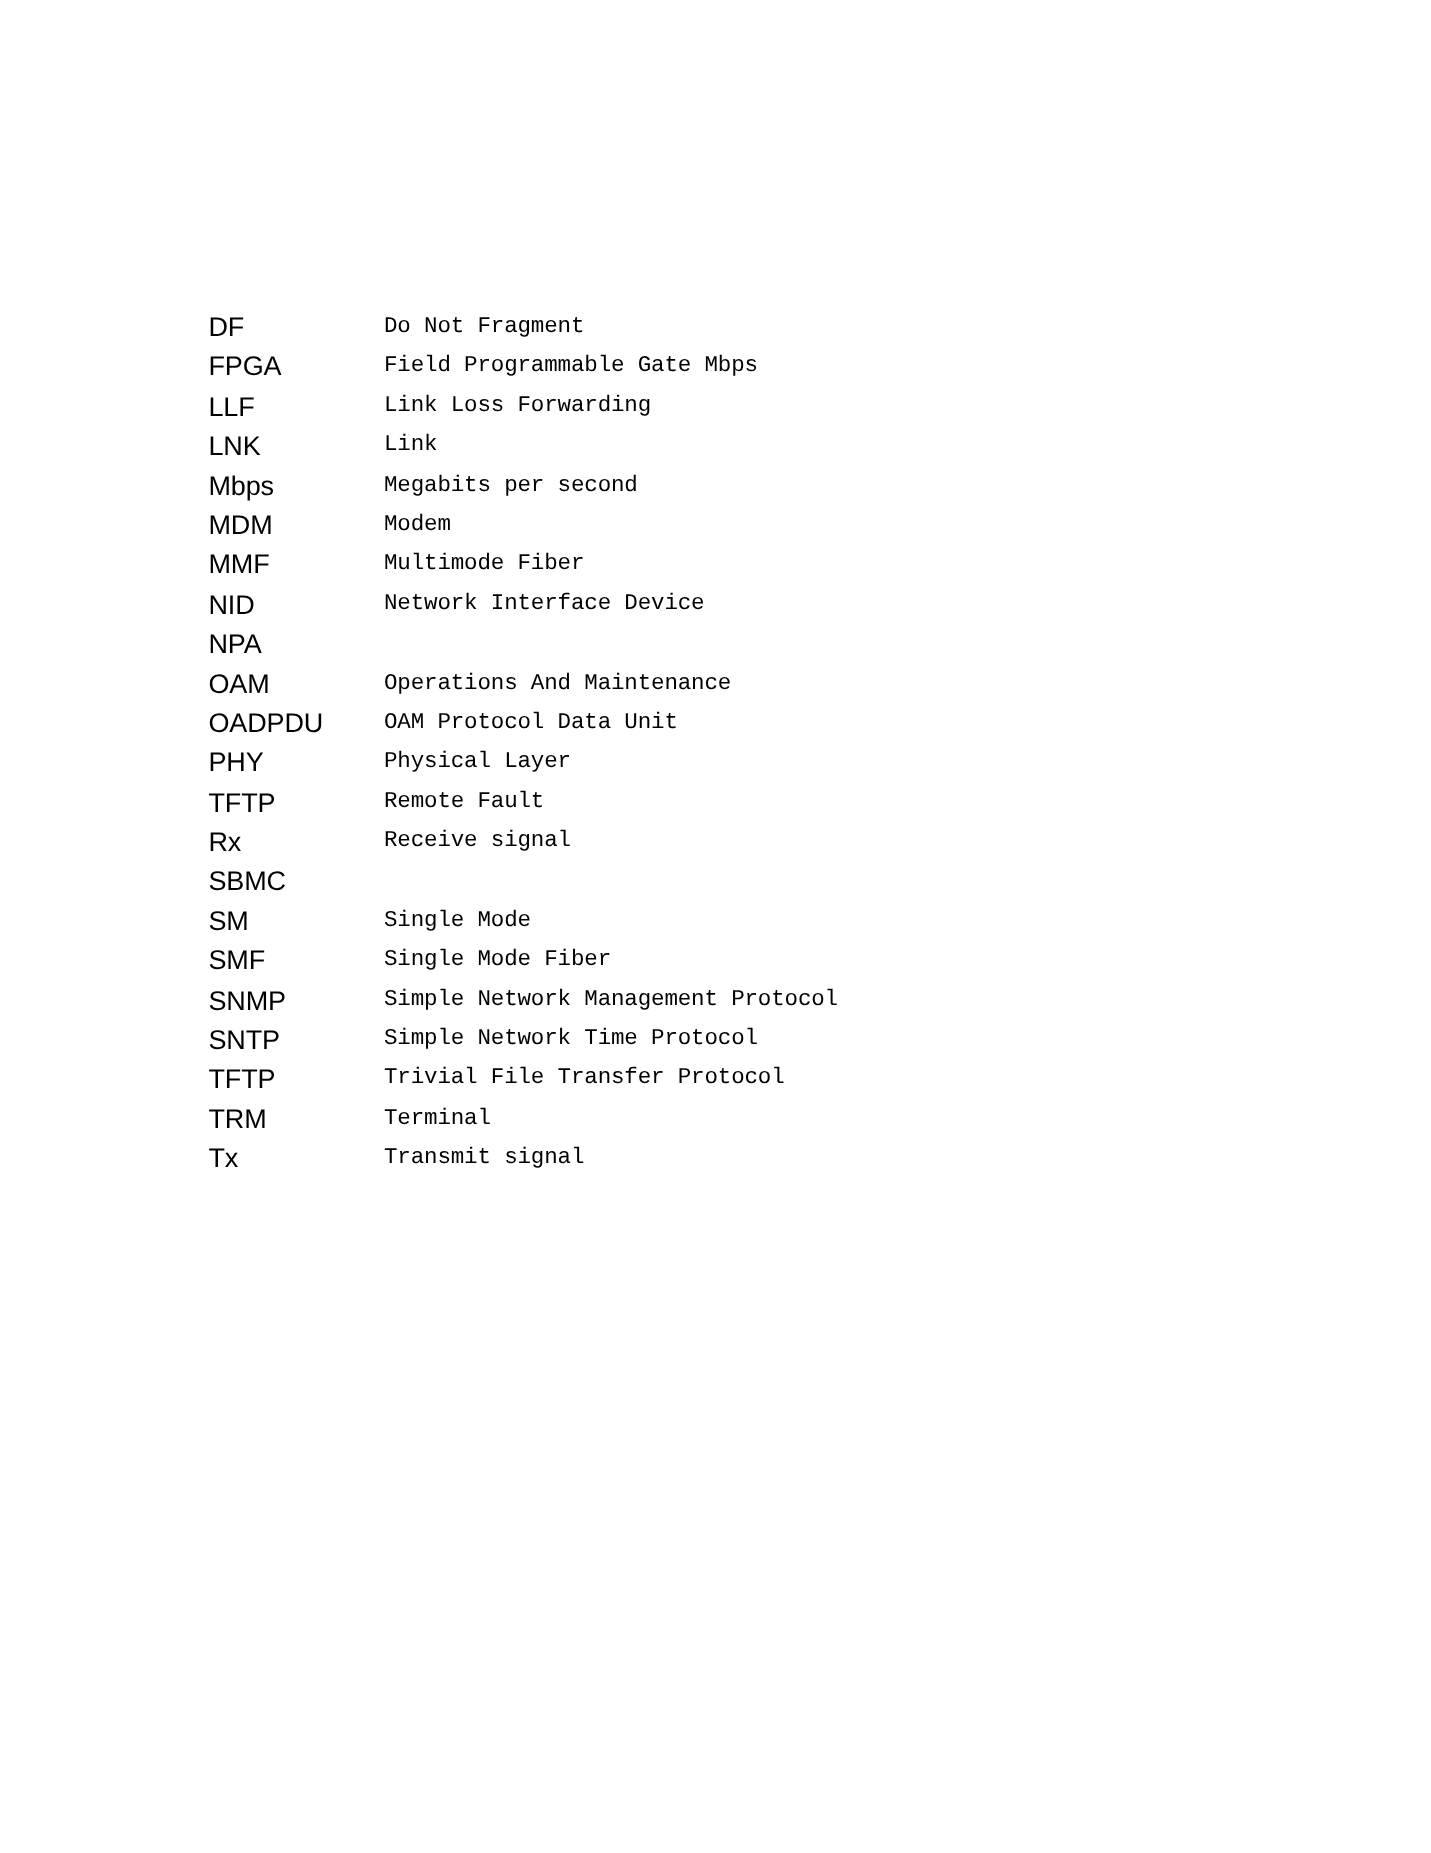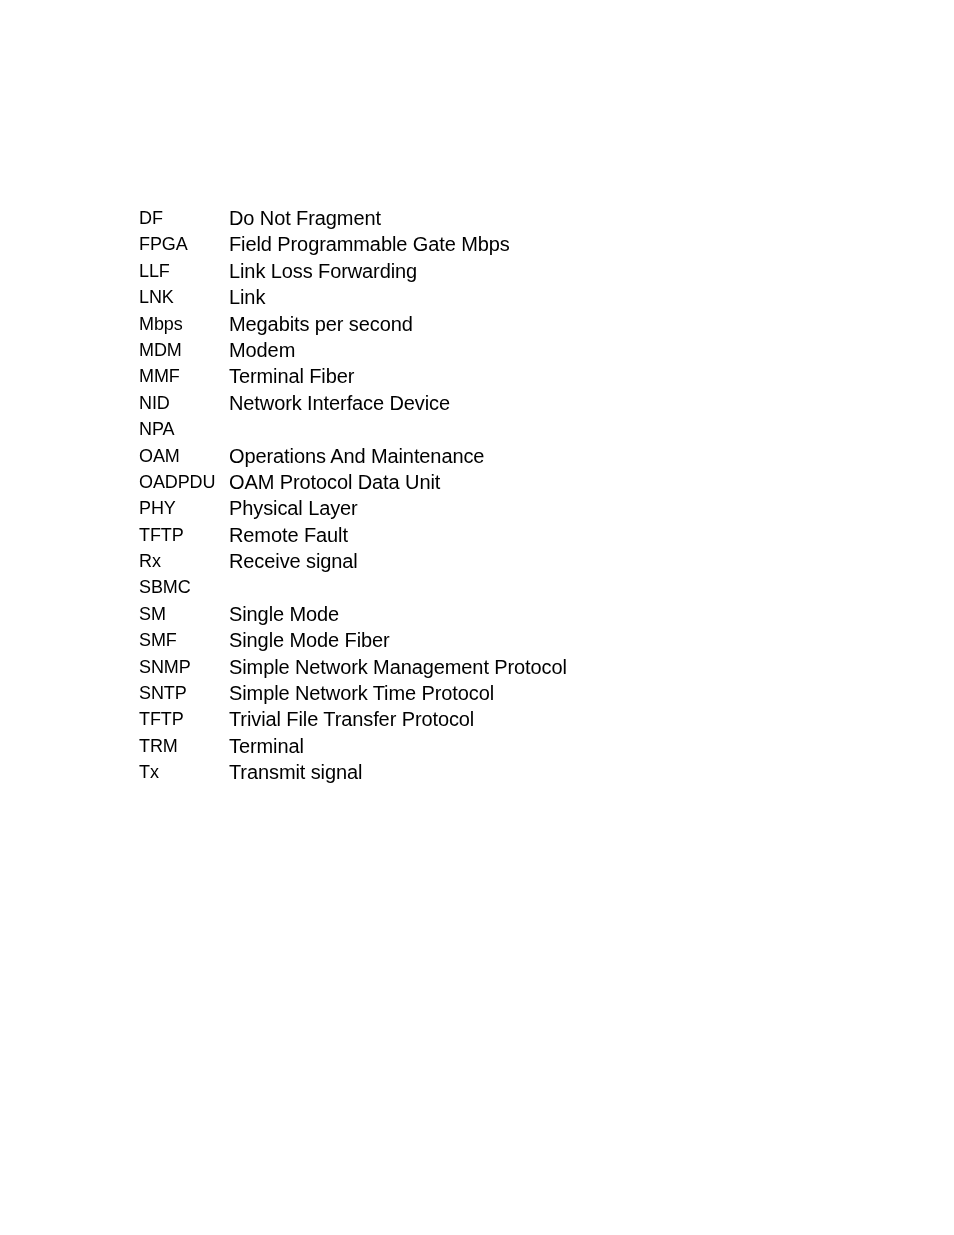--- a/index.html
+++ b/index.html
@@ -30,35 +30,37 @@
     top: 205px;
     width: 760px;
   }
 
   .glossary-row {
     display: flex;
     align-items: center;
     height: 26.4px;
     line-height: 26.4px;
     white-space: nowrap;
+    gap: 27px;
   }
 
   .term {
     width: 90px;
     flex: 0 0 90px;
     font-size: 18px;
     letter-spacing: -0.1px;
     color: #000000;
   }
 
   .definition {
     flex: 1 1 auto;
-    font-size: 20px;
+    font-size: 15px;
     letter-spacing: -0.1px;
     color: #000000;
+    font-family: Liberation Mono, monospace;
   }
 </style>
 </head>
 <body>
 
 <div id="page">
   <div id="glossary">
       <div class="glossary-row">
         <span class="term">DF</span>
         <span class="definition">Do Not Fragment</span>
@@ -78,21 +80,21 @@
       <div class="glossary-row">
         <span class="term">Mbps</span>
         <span class="definition">Megabits per second</span>
       </div>
       <div class="glossary-row">
         <span class="term">MDM</span>
         <span class="definition">Modem</span>
       </div>
       <div class="glossary-row">
         <span class="term">MMF</span>
-        <span class="definition">Terminal Fiber</span>
+        <span class="definition">Multimode Fiber</span>
       </div>
       <div class="glossary-row">
         <span class="term">NID</span>
         <span class="definition">Network Interface Device</span>
       </div>
       <div class="glossary-row">
         <span class="term">NPA</span>
       </div>
       <div class="glossary-row">
         <span class="term">OAM</span>

